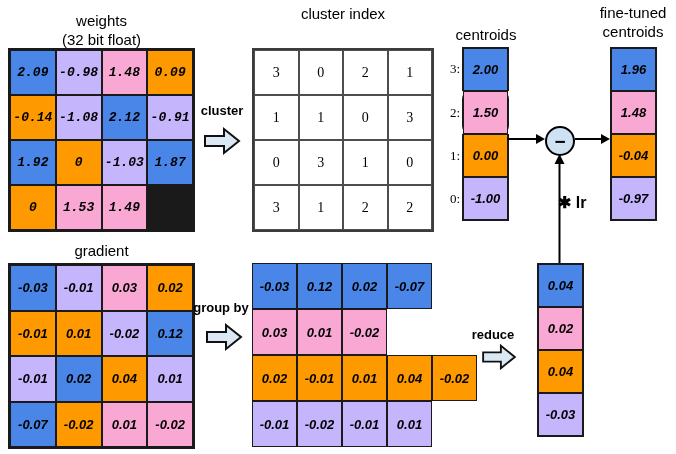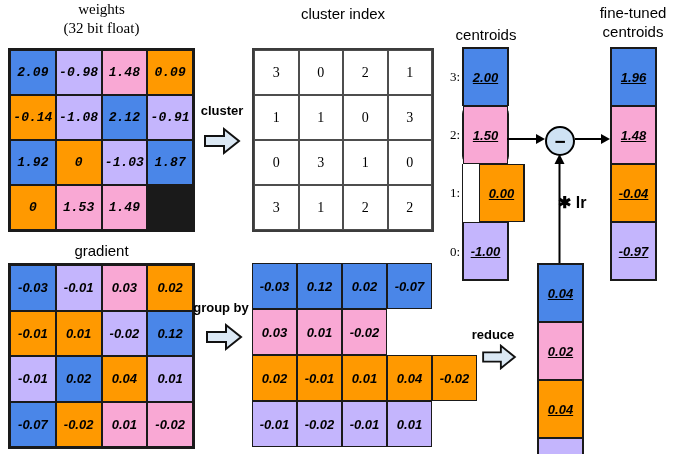--- a/index.html
+++ b/index.html
@@ -13,38 +13,38 @@
         font-weight:bold;font-style:italic;font-size:13px;}
   .idxgrid{display:grid;grid-template-columns:repeat(4,1fr);grid-template-rows:repeat(4,1fr);
            border:2px solid #3c3c3c;box-sizing:border-box;background:#fff;}
   .idxcell{border:1px solid #4d4d4d;box-sizing:border-box;display:flex;align-items:center;justify-content:center;
            font-family:"Liberation Serif",serif;font-size:14px;background:#fff;}
   .c-blue{background:#4a86e8;}
   .c-green{background:#c4b5fd;}
   .c-pink{background:#f9a8d4;}
   .c-orange{background:#ff9900;}
   .col{display:flex;flex-direction:column;border:1px solid #1a1a1a;box-sizing:content-box;}
-  .col .cell{width:45px;height:58px;flex:none;text-decoration:underline;}
+  .col .cell{width:45px;height:43px;flex:none;}
   .lrow{display:flex;align-items:center;}
   .rowlabel{width:18px;text-align:right;padding-right:2px;font-family:"Liberation Serif",serif;
             font-size:13px;}
   .oplabel{font-size:13px;text-align:center;color:#000;font-weight:bold;}
   .flexrow{display:flex;}
   .flexrow .cell{width:45px;height:46px;flex:none;}
   .circle-op{width:26px;height:26px;border-radius:50%;border:2px solid #000;background:#cfe2f3;
              display:flex;align-items:center;justify-content:center;font-weight:900;font-size:19px;line-height:1;}
   .lr{font-weight:bold;font-size:16px;}
   svg{display:block;}
 </style>
 </head>
 <body>
 
 <div id="stage">
 
-  <div class="abs title" style="left:8px;top:0;width:187px;font-family:Liberation Serif, serif;">
+  <div class="abs title" style="left:8px;top:11px;width:187px;">
     <div>weights</div>
     <div>(32 bit float)</div>
   </div>
 
   <div class="abs grid4" style="left:8px;top:48px;width:187px;height:184px;font-family:Liberation Mono, monospace;">
     <div class="cell c-blue">2.09</div>
     <div class="cell c-green">-0.98</div>
     <div class="cell c-pink">1.48</div>
     <div class="cell c-orange">0.09</div>
     <div class="cell c-orange">-0.14</div>
@@ -99,21 +99,21 @@
         </div>
     </div>
     <div class="lrow">
       <span class="rowlabel">2:</span>
       <div class="col" style="border-top:none;border-bottom:none;border-radius:8px;">
           <div class="cell c-pink">1.50</div>
         </div>
     </div>
     <div class="lrow">
       <span class="rowlabel">1:</span>
-      <div class="col" style="border-top:none;border-bottom:none;padding-left:16px;">
+      <div class="col" style="border-top:none;border-bottom:none;">
           <div class="cell c-orange">0.00</div>
         </div>
     </div>
     <div class="lrow">
       <span class="rowlabel">0:</span>
       <div class="col" style="border-top:none;">
           <div class="cell c-green">-1.00</div>
         </div>
     </div>
   </div>

